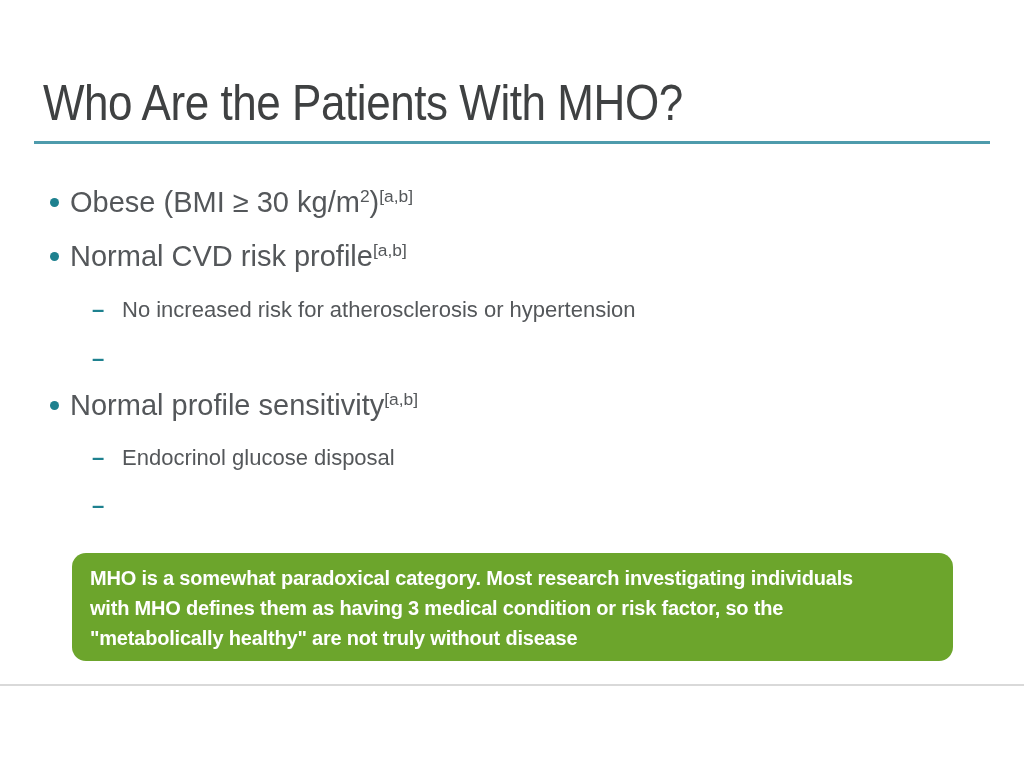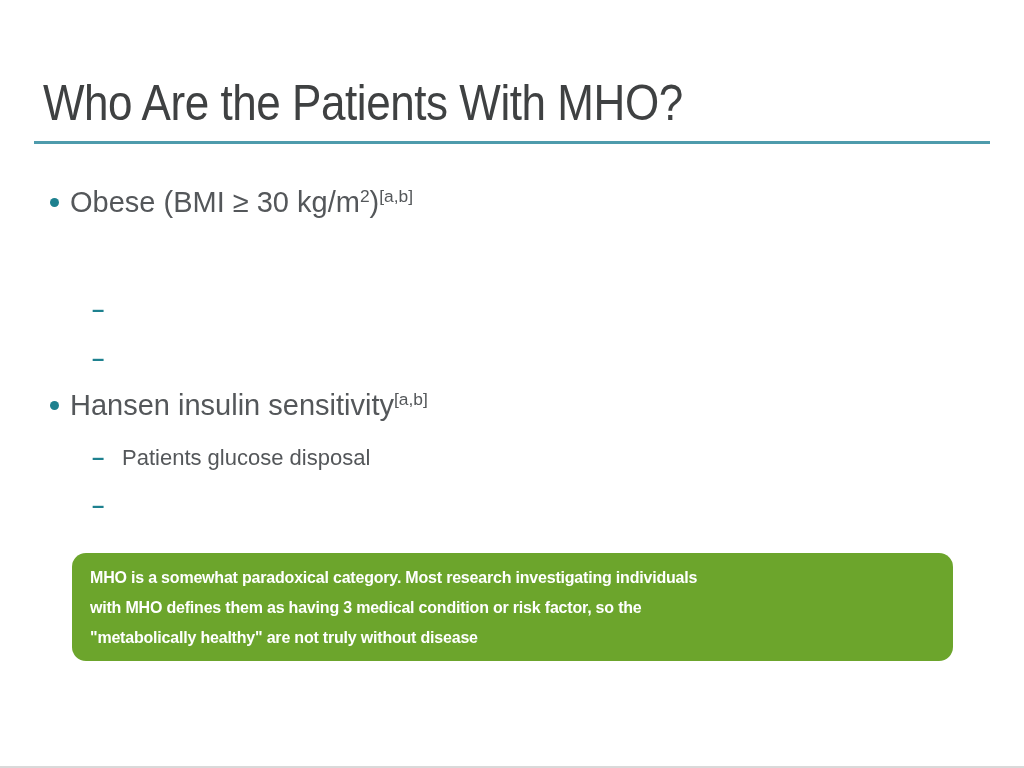--- a/index.html
+++ b/index.html
@@ -3,21 +3,21 @@
 <meta charset="utf-8">
 <style>
   html, body {
     margin: 0;
     padding: 0;
     background: #ffffff;
   }
   .slide {
     position: relative;
     width: 1024px;
-    height: 768px;
+    height: 686px;
     background: #ffffff;
     overflow: hidden;
     font-family: "Liberation Sans", sans-serif;
   }
 
   
   .slide-title {
     position: absolute;
     left: 43px;
     top: 74px;
@@ -79,21 +79,21 @@
     position: absolute;
     left: 72px;
     top: 553px;
     width: 881px;
     height: 108px;
     box-sizing: border-box;
     background: #6ca52c;
     border-radius: 14px;
     padding: 10px 18px 12px 18px;
     color: #ffffff;
-    font-size: 16px;
+    font-size: 20px;
     font-weight: 700;
     line-height: 30px;
     letter-spacing: -0.2px;
   }
 
   
   .references {
     position: absolute;
     left: 43px;
     top: 708px;
@@ -118,37 +118,42 @@
 <div class="slide">
 
   <h1 class="slide-title">Who Are the Patients With MHO?</h1>
   <div class="title-rule"></div>
 
   <div class="row l1" style="top:187px">
     <span class="dot"></span>
     <span><span>Obese (BMI ≥ 30 kg/m</span><sup class="ref">2</sup><span>)</span><sup class="ref">[a,b]</sup></span>
   </div>
 
+  <div class="row l1" style="top:241px">
+    <span class="dot"></span>
+    <span><span>Normal CVD risk profile</span><sup class="ref">[a,b]</sup></span>
+  </div>
 
   <div class="row l2" style="top:295px">
     <span class="dash">–</span>
+    <span>No increased risk for atherosclerosis or hypertension</span>
   </div>
 
   <div class="row l2" style="top:344px">
     <span class="dash">–</span>
   </div>
 
   <div class="row l1" style="top:390px">
     <span class="dot"></span>
-    <span><span>Hansen insulin sensitivity</span><sup class="ref">[a,b]</sup></span>
+    <span><span>Normal profile sensitivity</span><sup class="ref">[a,b]</sup></span>
   </div>
 
   <div class="row l2" style="top:443px">
     <span class="dash">–</span>
-    <span>Patients glucose disposal</span>
+    <span>Endocrinol glucose disposal</span>
   </div>
 
   <div class="row l2" style="top:491px">
     <span class="dash">–</span>
   </div>
 
   <div class="callout">
     <div>MHO is a somewhat paradoxical category. Most research investigating individuals</div>
     <div>with MHO defines them as having 3 medical condition or risk factor, so the</div>
     <div>"metabolically healthy" are not truly without disease</div>

